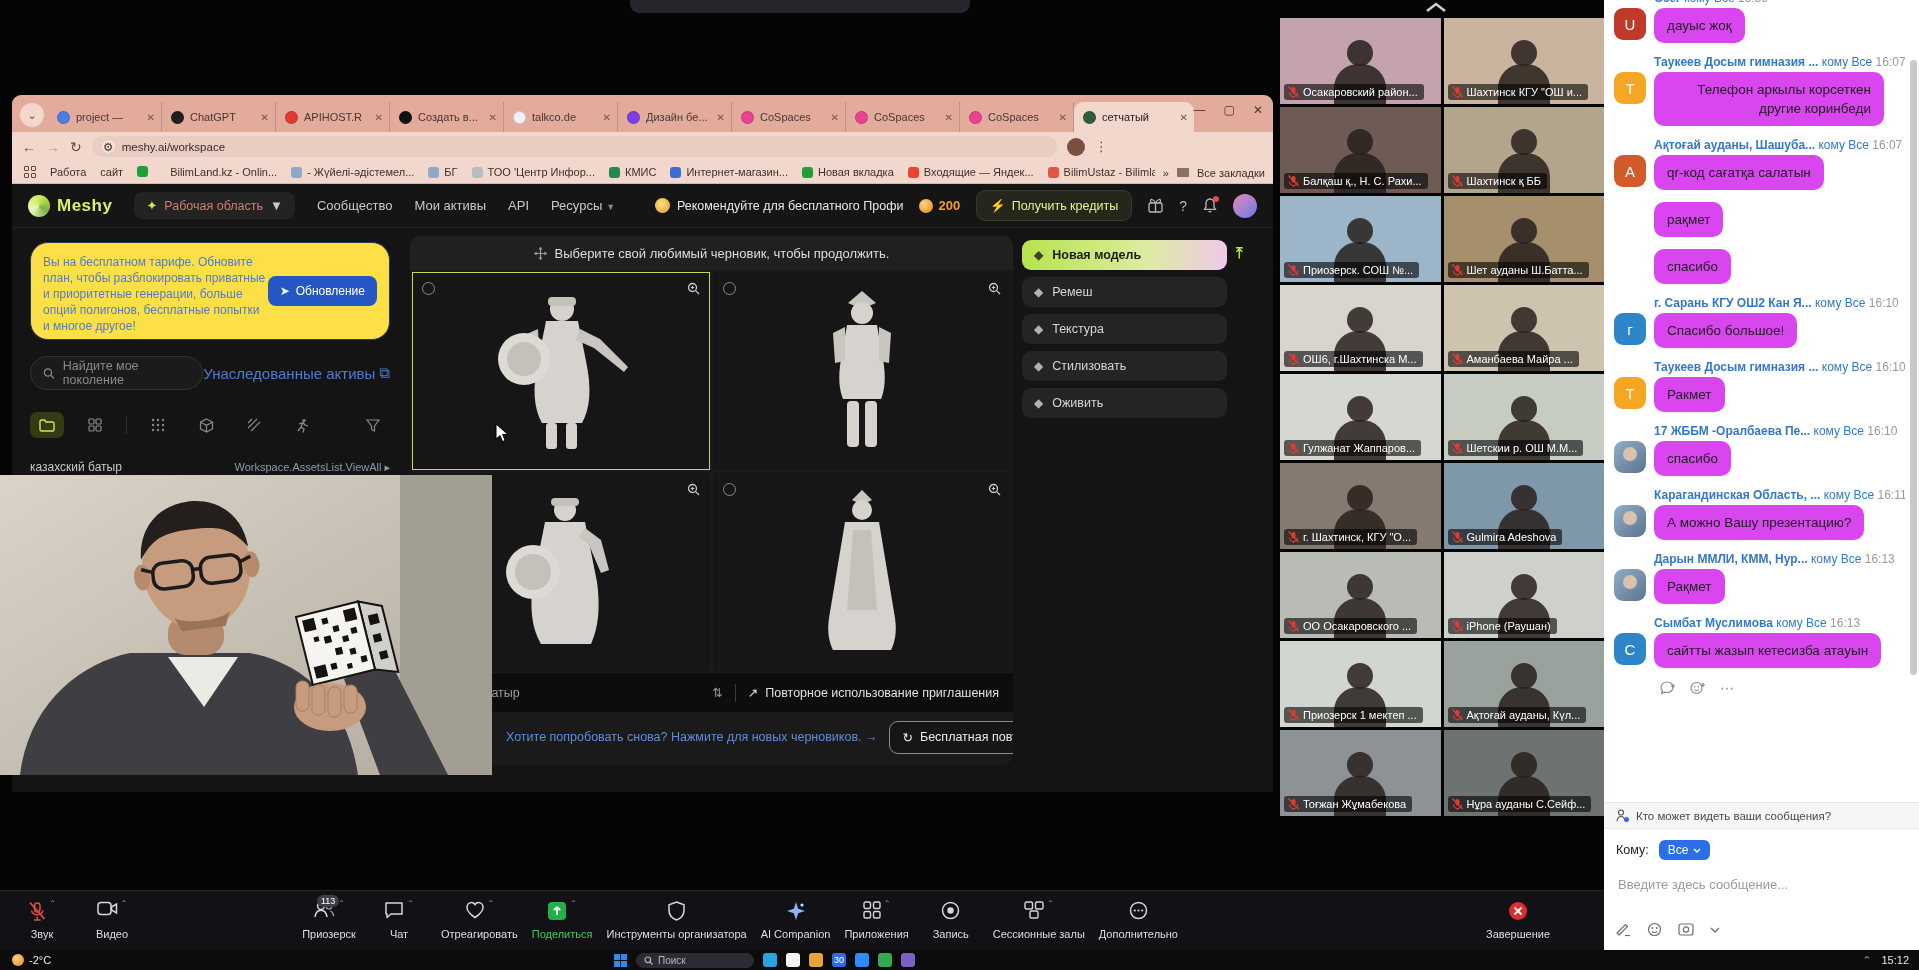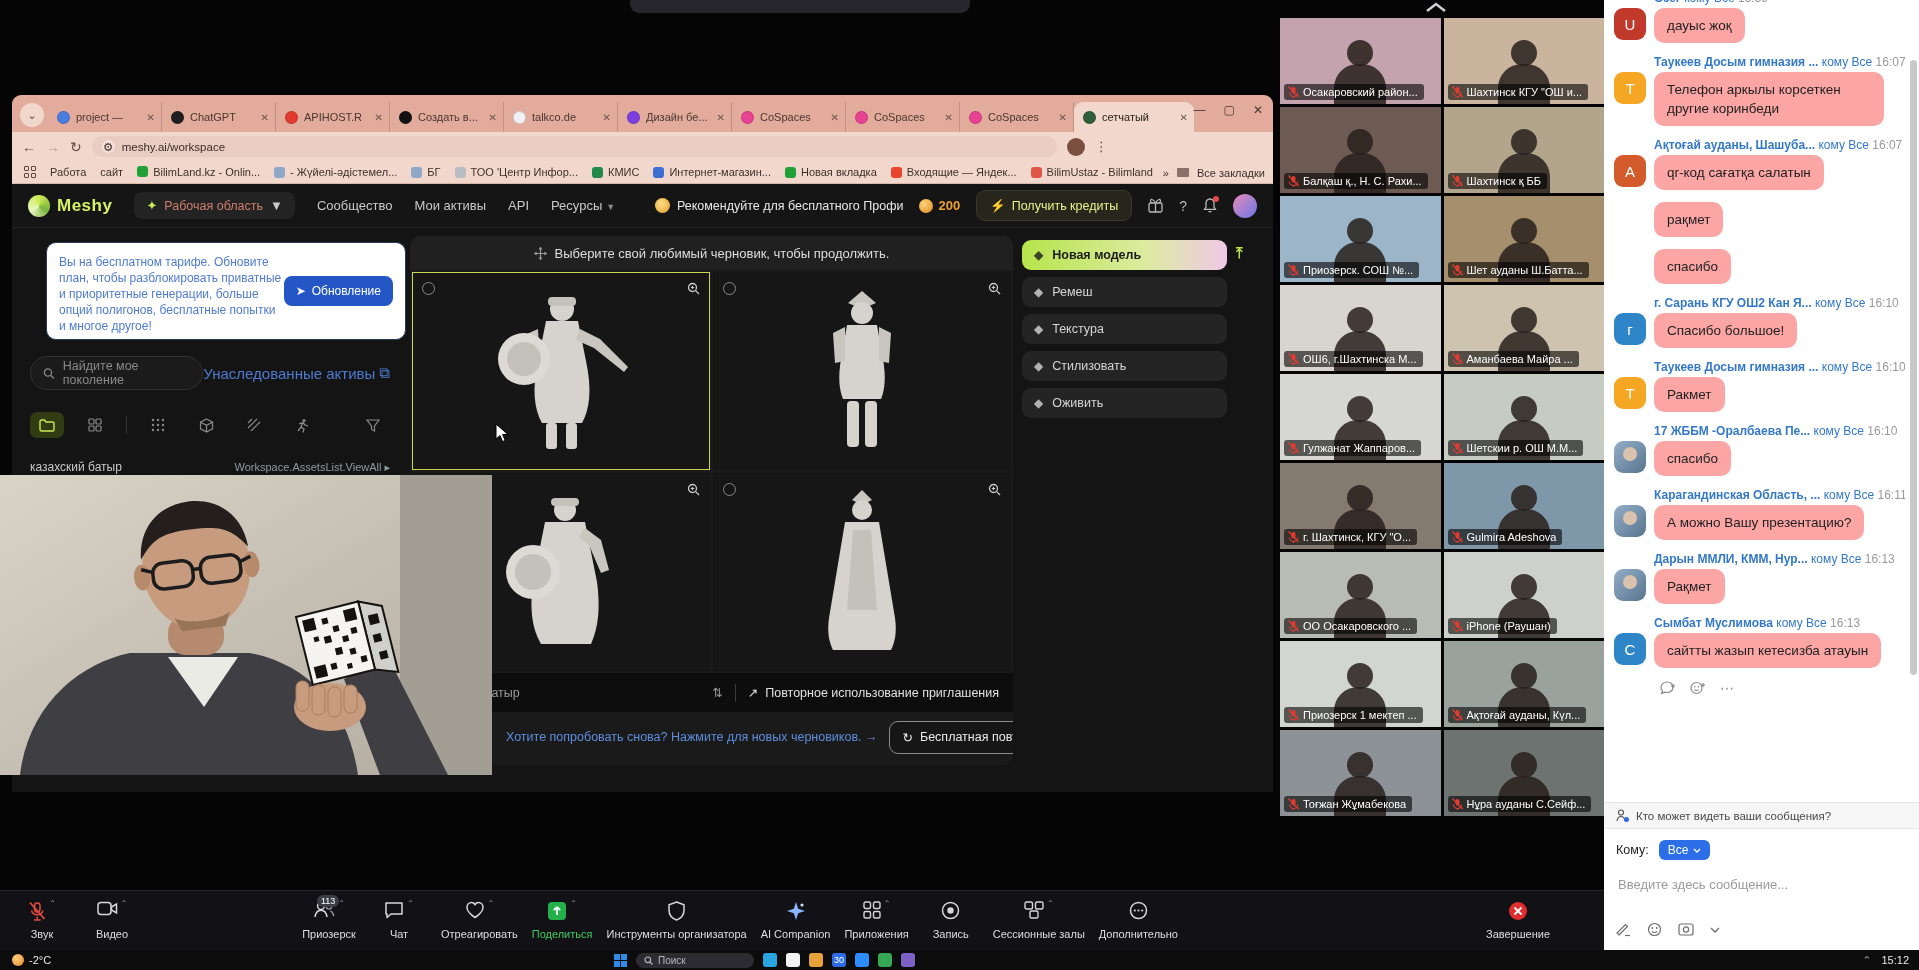--- a/index.html
+++ b/index.html
@@ -51,21 +51,21 @@
   .medal{width:15px;height:15px;border-radius:50%;background:radial-gradient(circle at 40% 40%,#ffe08a,#e09a22);}
   .coins{display:flex;align-items:center;gap:5px;color:#f0a030;font-size:13px;font-weight:bold;}
   .coin{width:14px;height:14px;border-radius:50%;background:radial-gradient(circle at 35% 35%,#ffd27a,#e08a1e);}
   .credits-btn{display:flex;align-items:center;gap:6px;background:#26261c;border:1px solid #3a3a28;color:#e4f78a;font-size:12.5px;padding:7px 13px;border-radius:9px;white-space:nowrap;}
   .mh-ico{color:#b9b9b9;font-size:14px;position:relative;}
   .bell-dot{position:absolute;right:-2px;top:-2px;width:6px;height:6px;border-radius:50%;background:#e5484d;}
   .mh-avatar{width:24px;height:24px;border-radius:50%;background:linear-gradient(135deg,#e98ab8,#6a78e8);}
 
   
   .msidebar{position:absolute;left:0;top:44px;width:396px;bottom:0;background:#141414;}
-  .banner{position:absolute;left:34px;top:14px;width:360px;height:98px;background:#ffffff;border:1px solid #263a5e;border-radius:10px;padding:11px 12px;}
+  .banner{position:absolute;left:18px;top:14px;width:360px;height:98px;background:#fde047;border:1px solid #263a5e;border-radius:18px;padding:11px 12px;}
   .banner-text{width:225px;color:#4f7bd0;font-size:12px;line-height:16px;}
   .upgrade-btn{position:absolute;right:12px;top:33px;background:#2457c5;color:#fff;font-size:12px;border-radius:8px;padding:8px 12px;display:flex;gap:6px;align-items:center;}
   .search-row{position:absolute;left:18px;top:128px;width:360px;display:flex;align-items:center;justify-content:space-between;}
   .msearch{width:228px;height:34px;background:#1b1b1b;border:1px solid #323232;border-radius:17px;display:flex;align-items:center;gap:8px;padding:0 12px;color:#8a8a8a;font-size:12.5px;}
   .legacy{color:#4f7bd0;font-size:15px;display:flex;align-items:center;gap:4px;white-space:nowrap;}
   .icon-row{position:absolute;left:18px;top:184px;width:360px;display:flex;align-items:center;gap:14px;}
   .irow-btn{width:34px;height:26px;border-radius:7px;display:flex;align-items:center;justify-content:center;}
   .irow-btn.active{background:#333b12;}
   .irow-sep{width:1px;height:18px;background:#333;}
   .funnel{margin-left:auto;}
@@ -120,21 +120,21 @@
   .msg-head{margin-left:40px;font-size:12px;margin-bottom:3px;white-space:nowrap;overflow:hidden;}
   .m-sender{color:#3478c9;font-weight:bold;}
   .m-to{color:#3478c9;}
   .m-time{color:#999;}
   .msg-row{display:flex;gap:6px;}
   .m-avslot{width:34px;flex:0 0 34px;}
   .m-av{width:32px;height:32px;border-radius:9px;}
   .m-av.letter{color:#fff;font-size:15px;display:flex;align-items:center;justify-content:center;}
   .m-av.photo{background:linear-gradient(135deg,#93aec7,#58748f);position:relative;}
   .m-av.photo::after{content:"";position:absolute;left:9px;top:6px;width:14px;height:14px;border-radius:50%;background:#d9c3ae;}
-  .m-bubble{background:#fca5a5;border-radius:10px;padding:8px 13px;font-size:13.5px;color:#1e1e1e;max-width:230px;line-height:19px;}
+  .m-bubble{background:#d946ef;border-radius:10px;padding:8px 13px;font-size:13.5px;color:#1e1e1e;max-width:230px;line-height:19px;text-align:right;}
   .reactions{display:flex;gap:14px;margin:2px 0 0 46px;color:#8a8a8a;font-size:14px;align-items:center;}
   .chat-scroll{position:absolute;right:2px;top:60px;width:7px;height:615px;border-radius:4px;background:#c9c9c9;}
   .visbar{position:absolute;left:0;top:802px;width:315px;height:27px;background:#f6f6f6;border-top:1px solid #e6e6e6;border-bottom:1px solid #e6e6e6;display:flex;align-items:center;gap:7px;padding:0 12px;font-size:11.5px;color:#4a4a4a;}
   .vis-ico{color:#2d6ce8;font-size:12px;}
   .torow{position:absolute;left:12px;top:840px;display:flex;align-items:center;gap:10px;font-size:12.5px;color:#222;}
   .topill{background:#2c6de8;color:#fff;border-radius:6px;padding:3px 9px;font-size:12px;display:flex;gap:5px;align-items:center;}
   .chat-input{position:absolute;left:12px;top:876px;width:290px;border:none;outline:none;font-size:13px;color:#444;}
   .chat-input::placeholder{color:#9a9a9a;}
   .chat-icons{position:absolute;left:12px;top:922px;display:flex;gap:16px;color:#6e6e6e;font-size:14px;align-items:center;}
 
@@ -277,21 +277,21 @@
             <span>Работа</span>
           </span>
         </div>
           <div class="bm">
           <span style="display:flex;align-items:center;gap:5px;" class="chip">
 
             <span>сайт</span>
           </span>
         </div>
           <div class="bm">
-          <span style="display:flex;align-items:flex-start;gap:5px;">
+          <span style="display:flex;align-items:flex-start;gap:22px;">
             <span class="bm-dot" style="background: rgb(33, 160, 56);"></span>
             <span>BilimLand.kz - Onlin...</span>
           </span>
         </div>
           <div class="bm">
           <span style="display:flex;align-items:center;gap:5px;">
             <span class="bm-dot" style="background: rgb(143, 168, 200);"></span>
             <span>- Жүйелі-әдістемел...</span>
           </span>
         </div>

